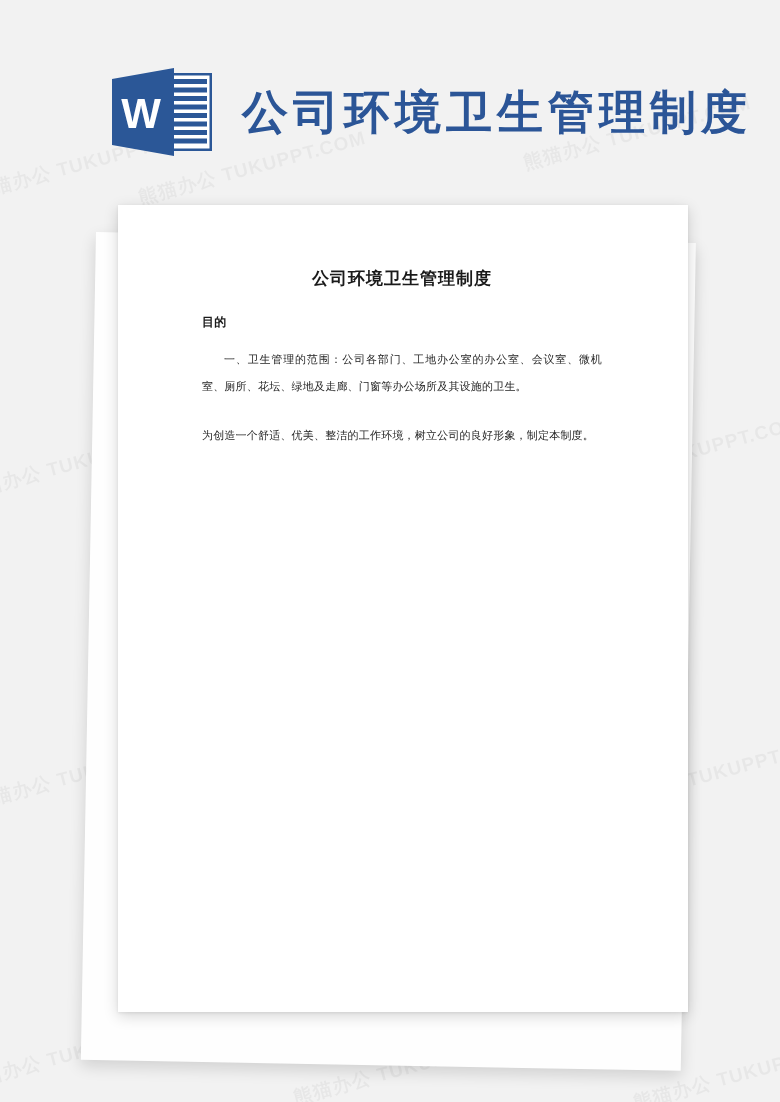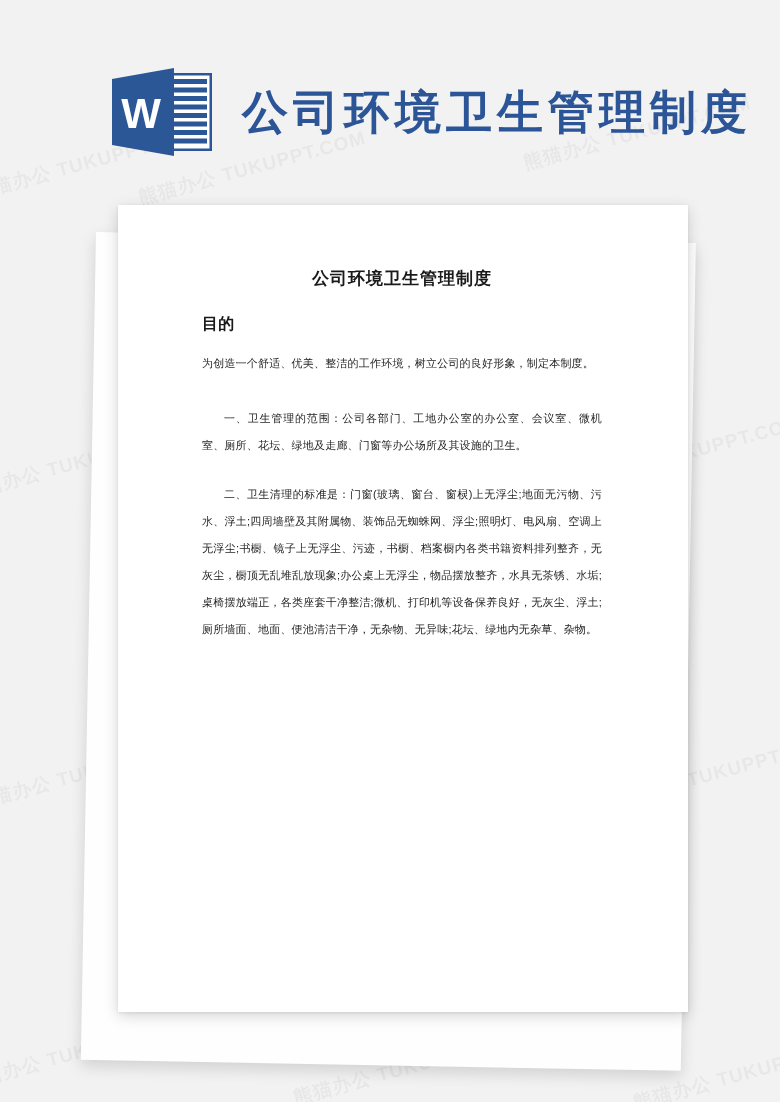--- a/index.html
+++ b/index.html
@@ -101,21 +101,21 @@
   }
   .doc-title {
     text-align: center;
     font-size: 17px;
     font-weight: bold;
     color: #1a1a1a;
     letter-spacing: 1px;
     margin-bottom: 24px;
   }
   .doc-heading {
-    font-size: 16px;
+    font-size: 12px;
     font-weight: bold;
     color: #1a1a1a;
     margin-bottom: 15px;
     letter-spacing: 0.3px;
   }
   .doc-para {
     font-size: 11px;
     color: #1f1f1f;
     line-height: 2.45;
     letter-spacing: 0.2px;
@@ -172,22 +172,21 @@
 
   <div class="page-back"></div>
 
   <div class="page-front">
     <div class="doc-body">
 
       <div class="doc-title">公司环境卫生管理制度</div>
 
       <div class="doc-heading">目的</div>
 
+      <p class="doc-para indent">一、卫生管理的范围：公司各部门、工地办公室的办公室、会议室、微机室、厕所、花坛、绿地及走廊、门窗等办公场所及其设施的卫生。</p>
+
       <p class="doc-para lead">为创造一个舒适、优美、整洁的工作环境，树立公司的良好形象，制定本制度。</p>
 
-      <p class="doc-para indent">一、卫生管理的范围：公司各部门、工地办公室的办公室、会议室、微机室、厕所、花坛、绿地及走廊、门窗等办公场所及其设施的卫生。</p>
-
-      <p class="doc-para indent">二、卫生清理的标准是：门窗(玻璃、窗台、窗棂)上无浮尘;地面无污物、污水、浮土;四周墙壁及其附属物、装饰品无蜘蛛网、浮尘;照明灯、电风扇、空调上无浮尘;书橱、镜子上无浮尘、污迹，书橱、档案橱内各类书籍资料排列整齐，无灰尘，橱顶无乱堆乱放现象;办公桌上无浮尘，物品摆放整齐，水具无茶锈、水垢;桌椅摆放端正，各类座套干净整洁;微机、打印机等设备保养良好，无灰尘、浮土;厕所墙面、地面、便池清洁干净，无杂物、无异味;花坛、绿地内无杂草、杂物。</p>
 
 
     </div>
   </div>
 </div>
 
 </body></html>

